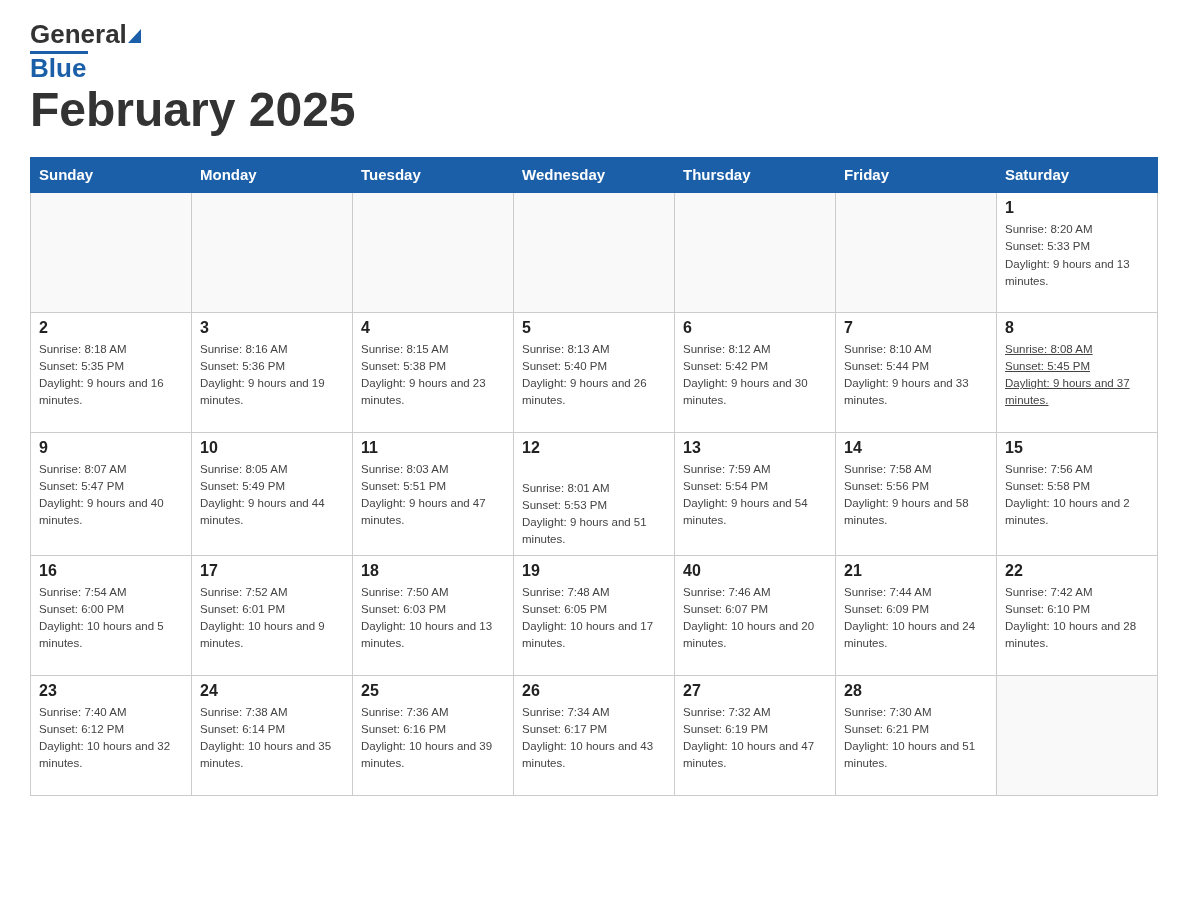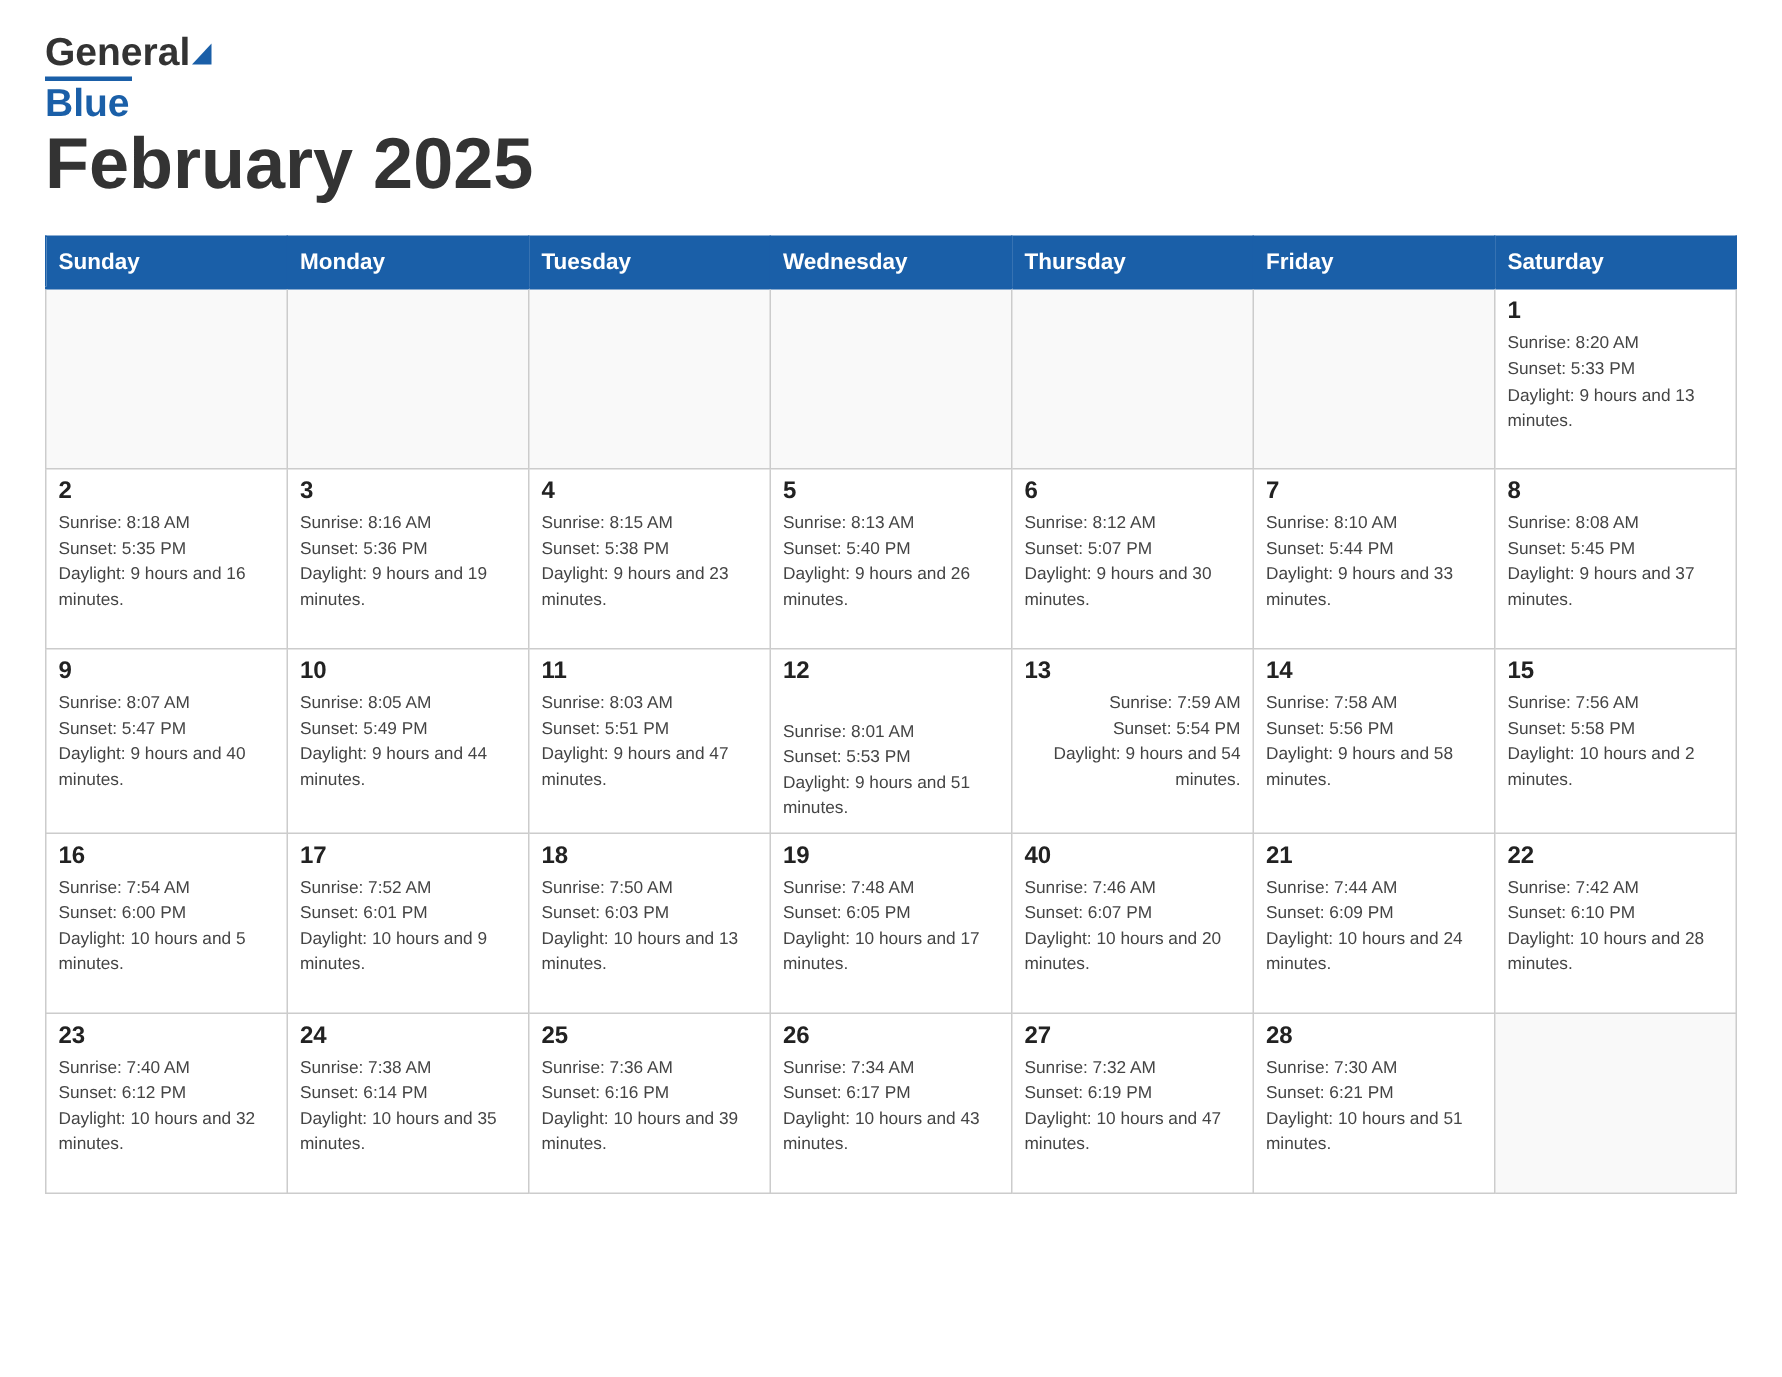--- a/index.html
+++ b/index.html
@@ -144,32 +144,32 @@
         </td>
         <td>
           <span class="day-number">5</span>
           <div class="day-info" style="white-space: pre-line;">Sunrise: 8:13 AM
 Sunset: 5:40 PM
 Daylight: 9 hours and 26 minutes.</div>
         </td>
         <td>
           <span class="day-number">6</span>
           <div class="day-info" style="white-space: pre-line;">Sunrise: 8:12 AM
-Sunset: 5:07 PM
+Sunset: 5:42 PM
 Daylight: 9 hours and 30 minutes.</div>
         </td>
         <td>
           <span class="day-number">7</span>
           <div class="day-info" style="white-space: pre-line;">Sunrise: 8:10 AM
 Sunset: 5:44 PM
 Daylight: 9 hours and 33 minutes.</div>
         </td>
         <td>
           <span class="day-number">8</span>
-          <div class="day-info" style="white-space: pre-line;">Sunrise: 8:08 AM
+          <div class="day-info" style="white-space: pre-line; text-decoration: underline;">Sunrise: 8:08 AM
 Sunset: 5:45 PM
 Daylight: 9 hours and 37 minutes.</div>
         </td>
       </tr>
       <tr>
         <td>
           <span class="day-number">9</span>
           <div class="day-info" style="white-space: pre-line;">Sunrise: 8:07 AM
 Sunset: 5:47 PM
 Daylight: 9 hours and 40 minutes.</div>
@@ -187,21 +187,21 @@
 Daylight: 9 hours and 47 minutes.</div>
         </td>
         <td>
           <span class="day-number">12</span>
           <div class="day-info" style="white-space: pre-line; margin-top: 23px;">Sunrise: 8:01 AM
 Sunset: 5:53 PM
 Daylight: 9 hours and 51 minutes.</div>
         </td>
         <td>
           <span class="day-number">13</span>
-          <div class="day-info" style="white-space: pre-line; text-align: right;">Sunrise: 7:59 AM
+          <div class="day-info" style="white-space: pre-line;">Sunrise: 7:59 AM
 Sunset: 5:54 PM
 Daylight: 9 hours and 54 minutes.</div>
         </td>
         <td>
           <span class="day-number">14</span>
           <div class="day-info" style="white-space: pre-line;">Sunrise: 7:58 AM
 Sunset: 5:56 PM
 Daylight: 9 hours and 58 minutes.</div>
         </td>
         <td>

